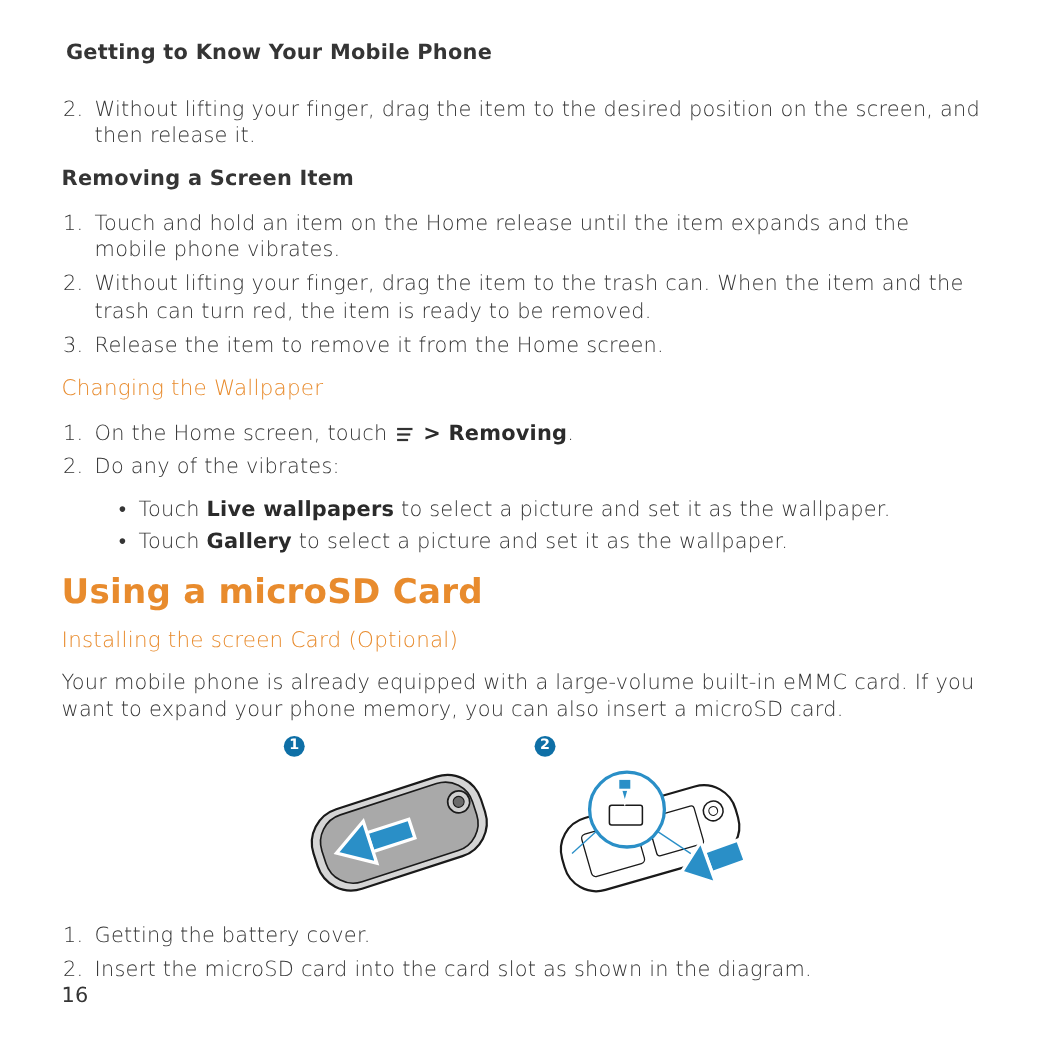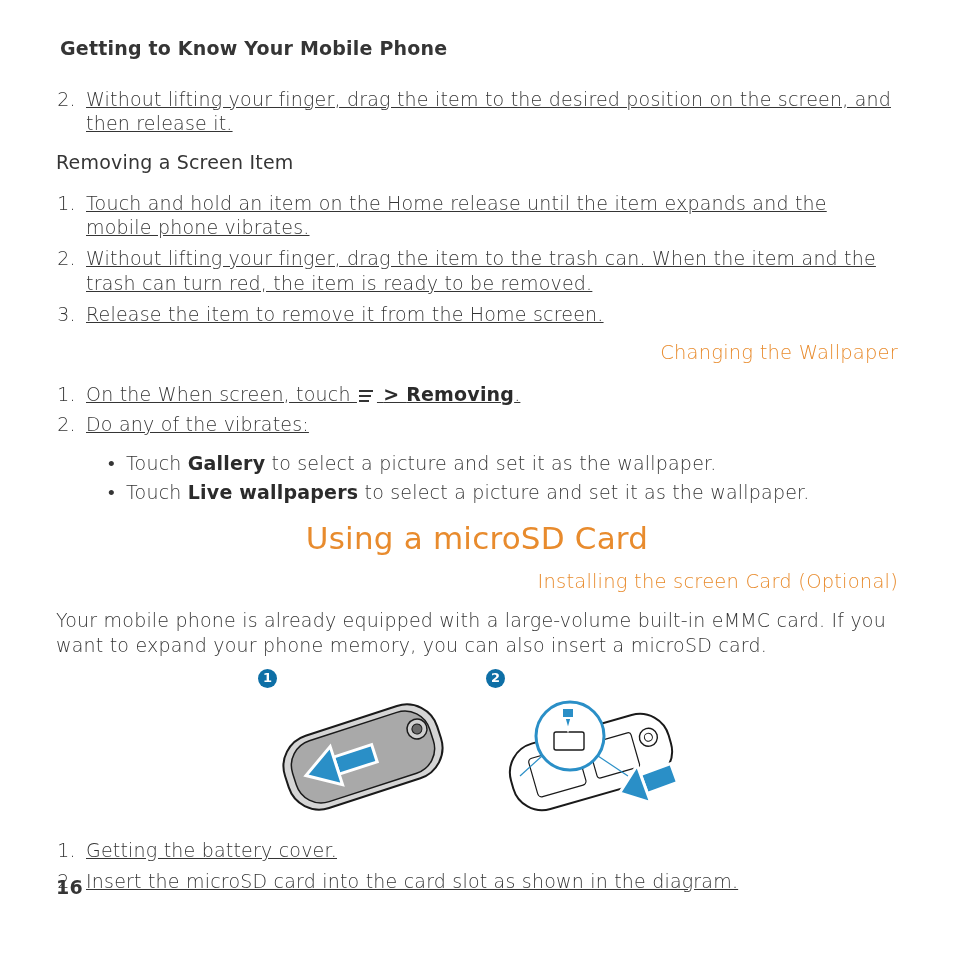--- a/index.html
+++ b/index.html
@@ -28,49 +28,46 @@
     position: relative;
   }
   .page-title {
     font-size: 19px;
     font-weight: 700;
     margin: 0 0 26px 4px;
   }
   ol.steps {
     margin: 16px 0 14px 0;
     padding: 0 0 0 26px;
-    text-decoration: underline;
   }
   ol.steps > li {
     font-weight: 300;
     margin: 0 0 6px 0;
     padding-left: 4px;
   }
   ol.steps > li::marker {
     font-weight: 300;
   }
   .sub-head {
     font-size: 19px;
-    font-weight: 400;
+    font-weight: 700;
     color: var(--text);
     margin: 6px 0 6px 0;
   }
   .orange-head {
     color: var(--orange);
     font-size: 19.5px;
     font-weight: 300;
     margin: 10px 0 6px 0;
-    text-align: right;
   }
   .h1-orange {
     color: var(--orange);
     font-size: 31px;
-    font-weight: 400;
+    font-weight: 700;
     margin: 14px 0 6px 0;
-    text-align: center;
   }
   .para {
     margin: 14px 0 12px 0;
   }
   ul.bullets {
     margin: 4px 0 10px 0;
     padding: 0 0 0 56px;
     list-style: none;
   }
   ul.bullets > li {
@@ -125,23 +122,23 @@
     display: flex;
     align-items: center;
     justify-content: center;
     margin-bottom: 4px;
   }
   .fig svg { display:block; margin: 0 auto; }
 
   .page-num {
     position: absolute;
     left: 56px;
-    bottom: 54px;
-    font-size: 19px;
-    font-weight: 700;
+    bottom: 36px;
+    font-size: 19px;
+    font-weight: 400;
   }
 </style>
 </head>
 <body>
 
 <div class="page-title">Getting to Know Your Mobile Phone</div>
 
 <ol class="steps" start="2">
   <li>Without lifting your finger, drag the item to the desired position on the screen, and then release it.</li>
 </ol>
@@ -149,32 +146,32 @@
 <div class="sub-head">Removing a Screen Item</div>
 <ol class="steps">
   <li>Touch and hold an item on the Home release until the item expands and the mobile phone vibrates.</li>
   <li>Without lifting your finger, drag the item to the trash can. When the item and the trash can turn red, the item is ready to be removed.</li>
   <li>Release the item to remove it from the Home screen.</li>
 </ol>
 
 <div class="orange-head">Changing the Wallpaper</div>
 <ol class="steps">
   <li>
-    <span>On the When screen, touch </span>
+    <span>On the Home screen, touch </span>
     <span class="menu-icon"><span class="l1"></span><span class="l2"></span><span class="l3"></span></span>
     <span class="bold"> &gt; </span><span class="bold">Removing</span><span>.</span>
   </li>
   <li>Do any of the vibrates:</li>
 </ol>
 <ul class="bullets">
   <li>
-    <span>Touch </span><span class="bold">Gallery</span><span> to select a picture and set it as the wallpaper.</span>
+    <span>Touch </span><span class="bold">Live wallpapers</span><span> to select a picture and set it as the wallpaper.</span>
   </li>
   <li>
-    <span>Touch </span><span class="bold">Live wallpapers</span><span> to select a picture and set it as the wallpaper.</span>
+    <span>Touch </span><span class="bold">Gallery</span><span> to select a picture and set it as the wallpaper.</span>
   </li>
 </ul>
 
 <div class="h1-orange">Using a microSD Card</div>
 <div class="orange-head">Installing the screen Card (Optional)</div>
 <div class="para">Your mobile phone is already equipped with a large-volume built-in eMMC card. If you want to expand your phone memory, you can also insert a microSD card.</div>
 
 <div class="figure-row">
   <div class="fig">
     <div class="badge">1</div>

